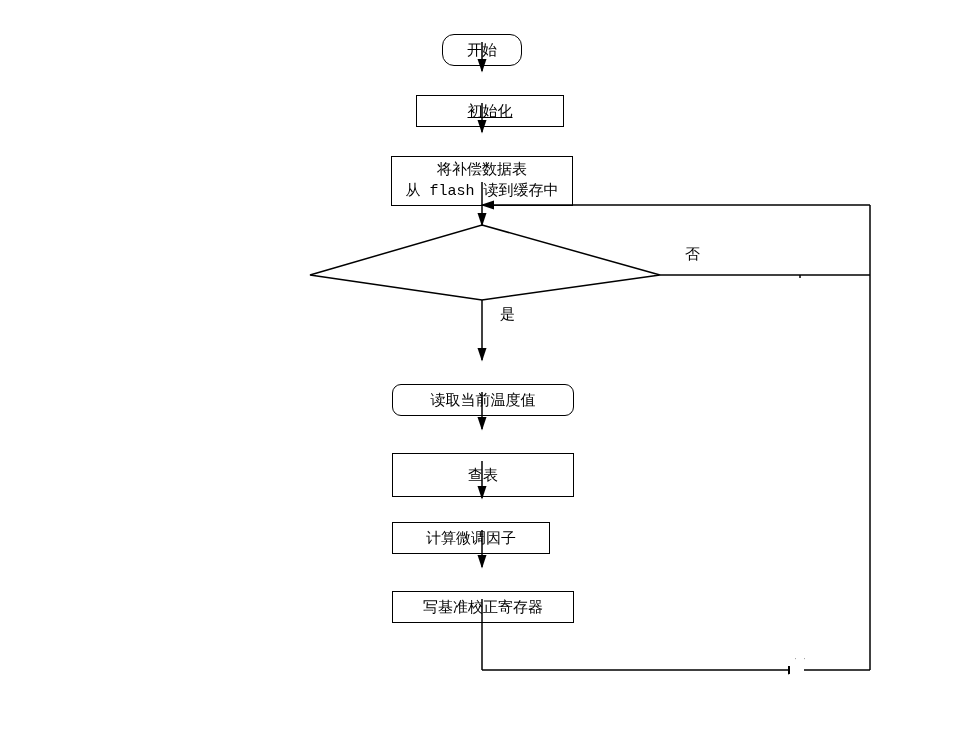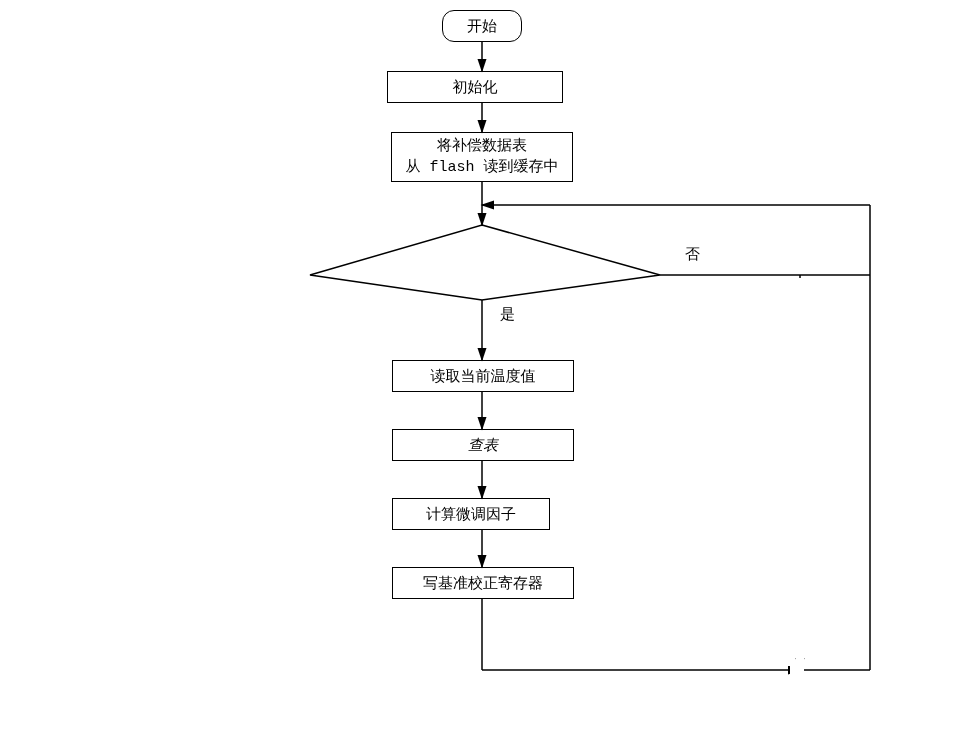--- a/index.html
+++ b/index.html
@@ -14,53 +14,54 @@
     .node {
       position: absolute;
       border: 1.5px solid #000;
       background: #fff;
       display: flex;
       align-items: center;
       justify-content: center;
       text-align: center;
       padding: 8px 10px;
       line-height: 1.4;
+      margin-top: 24px;
     }
     .terminator { border-radius: 12px; }
     .label {
       position: absolute;
       background: transparent;
     }
     svg.arrows {
       position: absolute;
       top: 0; left: 0;
       width: 969px;
       height: 746px;
       pointer-events: none;
     }
   </style>
 </head>
 <body>
 
 <div class="node terminator" style="left:442px; top:10px; width:80px; height:32px;">开始</div>
 
-<div class="node" style="left:387px; top:71px; width:176px; height:32px;">初始化</div>
+<div class="node" style="left:416px; top:71px; width:148px; height:32px;text-decoration:underline;">初始化</div>
 
 <div class="node" style="left:391px; top:132px; width:182px; height:50px; white-space:pre-line;font-family:Liberation Mono, monospace;">将补偿数据表
 从 flash 读到缓存中</div>
 
 <div class="label" style="left:422px; top:267px; width:120px; text-align:center;">是否 100 毫秒</div>
 
 <div class="label" style="left:500px; top:305px;">是</div>
 
 <div class="label" style="left:685px; top:245px;">否</div>
 
-<div class="node" style="left:392px; top:360px; width:182px; height:32px;">读取当前温度值</div>
+<div class="node" style="left:392px; top:360px; width:182px; height:32px;border-radius:9px;">读取当前温度值</div>
 
-<div class="node" style="left:392px; top:429px; width:182px; height:32px;font-style:italic;">查表</div>
+<div class="node" style="left:392px; top:429px; width:182px; height:44px;">查表</div>
 
 <div class="node" style="left:392px; top:498px; width:158px; height:32px;">计算微调因子</div>
 
 <div class="node" style="left:392px; top:567px; width:182px; height:32px;">写基准校正寄存器</div>
 
 <svg class="arrows">
   <defs>
     <marker id="arrow" markerWidth="10" markerHeight="10" refX="8" refY="3" orient="auto" markerUnits="strokeWidth">
       <path d="M0,0 L0,6 L9,3 z" fill="#000"></path>
     </marker>

